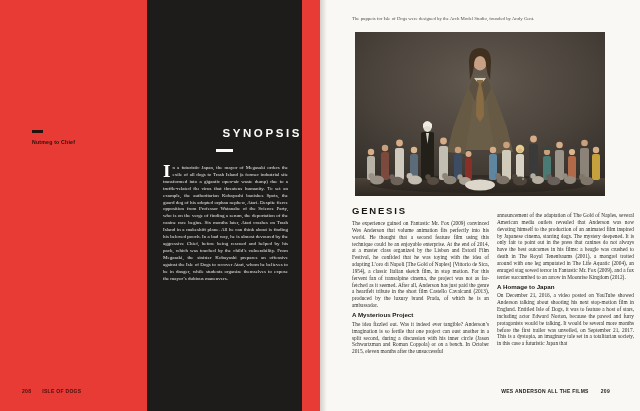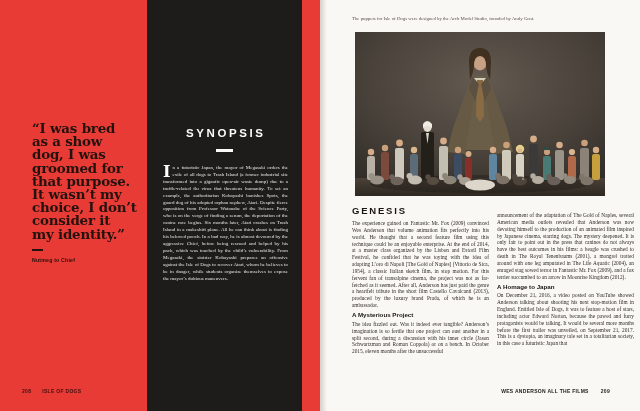--- a/index.html
+++ b/index.html
@@ -16,21 +16,21 @@
     font-size:13.4px; line-height:13.2px; color:#23120e;
     white-space:pre-line; letter-spacing:-0.2px;
   }
   .quote-dash { width:11px; height:2.6px; background:#23120e; margin-top:8px; }
   .quote-attr {
     margin-top:6px; font-family:"Liberation Sans", sans-serif; font-weight:bold;
     font-size:5.2px; color:#2a100c; letter-spacing:0.2px;
   }
   .panel { position:absolute; left:147px; top:0; width:155px; height:411px; background:#1d1c1a; }
   .syn-title {
-    position:absolute; left:0; top:127px; width:155px; text-align:center;
+    position:absolute; left:0; top:127px; width:155px; text-align:right;
     font-family:"Liberation Sans", sans-serif; font-weight:bold;
     font-size:11.5px; letter-spacing:2.6px; color:#fbfaf6; text-indent:2.6px;
   }
   .syn-dash { position:absolute; left:69px; top:149px; width:17px; height:2.6px; background:#fbfaf6; }
   .syn-body {
     position:absolute; left:16px; top:165px; width:125px;
     font-size:5px; line-height:6.9px; color:#e9e7e1; text-align:justify;
   }
   .dropcap {
     float:left; font-family:"DejaVu Serif", serif; font-weight:bold;
@@ -72,29 +72,20 @@
   }
   .footer-right .bt { margin-right:12px; }
 </style>
 </head>
 <body>
 
 <div id="canvas">
 
   <div class="page-left">
     <div class="quote-block">
-      <div class="quote-text">“I was bred
-as a show
-dog, I was
-groomed for
-that purpose.
-It wasn’t my
-choice, I don’t
-consider it
-my identity.”</div>
       <div class="quote-dash"></div>
       <div class="quote-attr">Nutmeg to Chief</div>
     </div>
 
     <div class="panel">
       <div class="syn-title">SYNOPSIS</div>
       <div class="syn-dash"></div>
       <div class="syn-body">
         <span class="dropcap">I</span><span>n a futuristic Japan, the mayor of Megasaki orders the exile of all dogs to Trash Island (a former industrial site transformed into a gigantic open-air waste dump) due to a truffle-related flu virus that threatens humanity. To set an example, the authoritarian Kobayashi banishes Spots, the guard dog of his adopted orphan nephew, Atari. Despite fierce opposition from Professor Watanabe of the Science Party, who is on the verge of finding a serum, the deportation of the canine race begins. Six months later, Atari crashes on Trash Island in a makeshift plane. All he can think about is finding his beloved pooch. In a bad way, he is almost devoured by the aggressive Chief, before being rescued and helped by his pack, which was touched by the child’s vulnerability. From Megasaki, the sinister Kobayashi prepares an offensive against the Isle of Dogs to recover Atari, whom he believes to be in danger, while students organize themselves to expose the mayor’s dubious maneuvers.</span>
       </div>

